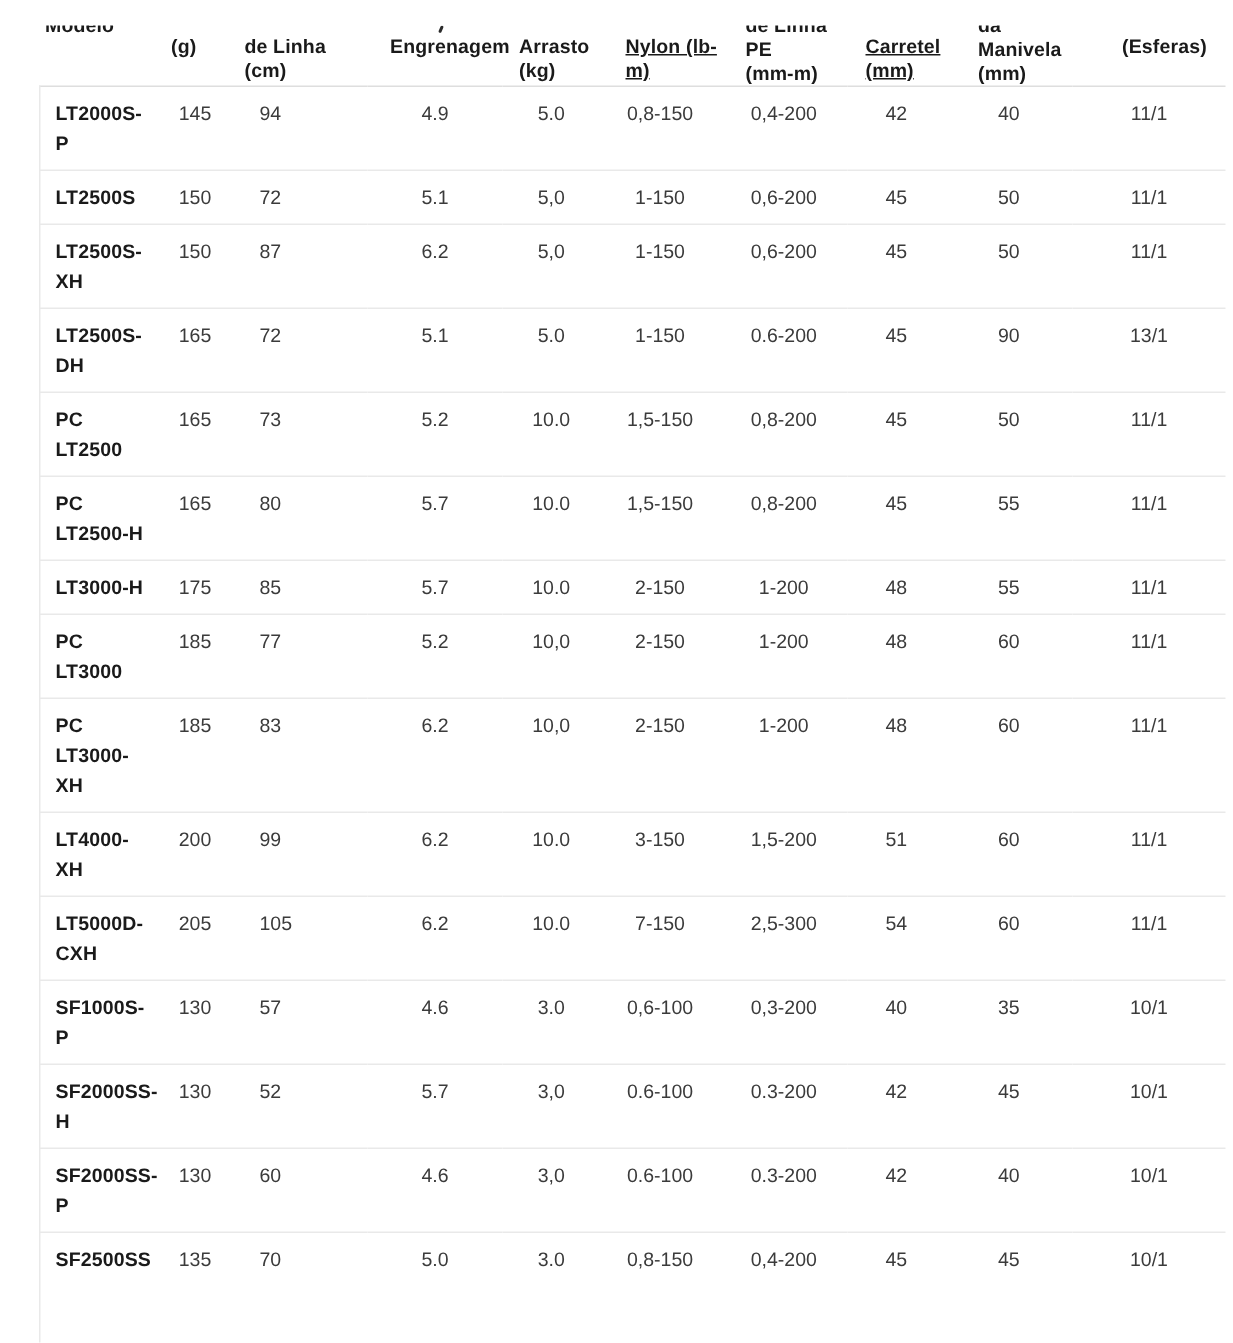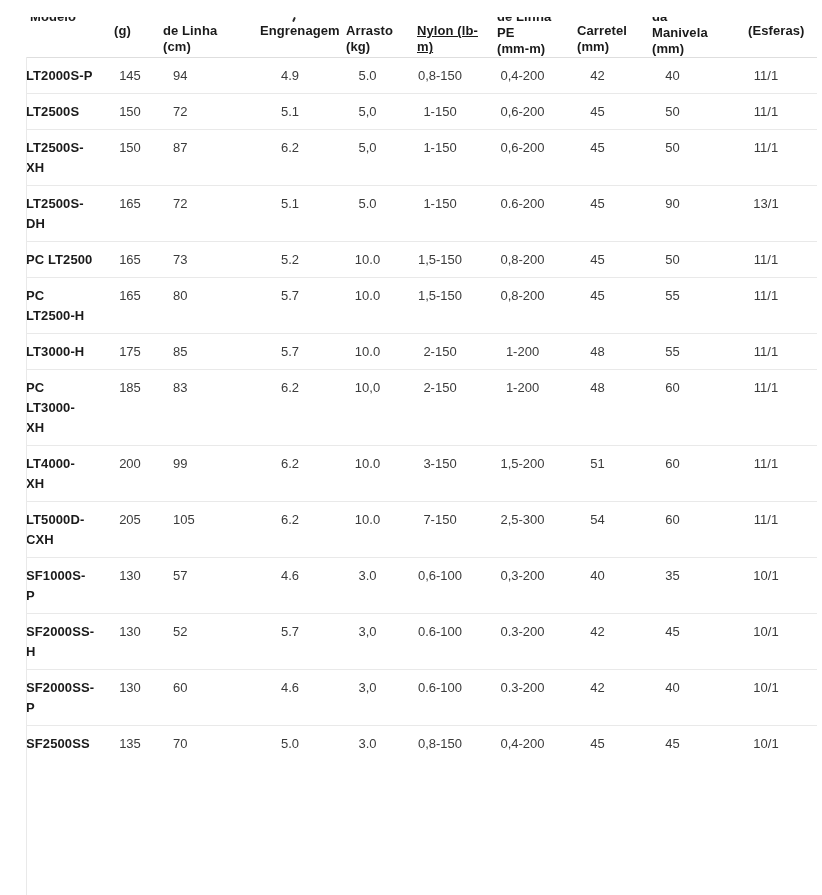--- a/index.html
+++ b/index.html
@@ -24,21 +24,21 @@
   thead th.clip{padding-top:9px;}
   
   tbody td{
     box-sizing:border-box;vertical-align:top;text-align:center;
     font-size:13px;color:#3b3b3b;line-height:20px;
     padding:8px 0 7px 0;
     border-bottom:1px solid #e9e9e9;
   }
   tbody tr:last-child td{border-bottom:none;}
   tbody td.model{
-    text-align:left;font-weight:700;color:#1a1a1a;
+    text-align:left;padding-left:11px;font-weight:700;color:#1a1a1a;
     letter-spacing:.1px;
   }
   tbody td.left{text-align:left;padding-left:13px;}
   
   .left-border{
     position:absolute;left:26px;top:57px;width:1px;height:838px;
     background:#e9e9e9;
   }
   
   .top-mask{
@@ -70,21 +70,21 @@
     </colgroup>
     <thead>
       <tr id="header-row">
           <th class="clip" style="padding-left: 4px;">Modelo</th>
           <th style="padding-left: 14px;">(g)</th>
           <th style="padding-left: 3px;">de Linha (cm)</th>
           <th style="padding-left: 15px;">Engrenagem<span class="artifact"></span></th>
           <th style="padding-left: 11px;">Arrasto<br>(kg)</th>
           <th style="padding-left: 17px; text-decoration: underline;">Nylon (lb-<br>m)</th>
           <th class="clip" style="padding-left: 17px;">de Linha PE<br>(mm-m)</th>
-          <th style="padding-left: 12px;">Carretel<br>(mm)</th>
+          <th style="padding-left: 12px; text-decoration: underline;">Carretel<br>(mm)</th>
           <th class="clip" style="padding-left: 22px;">da Manivela<br>(mm)</th>
           <th style="padding-left: 33px;">(Esferas)</th>
         </tr>
     </thead>
     <tbody id="body-rows">
         <tr>
           <td class="model">LT2000S-P</td>
           <td>145</td>
           <td class="left">94</td>
           <td>4.9</td>
@@ -161,20 +161,32 @@
           <td class="left">85</td>
           <td>5.7</td>
           <td>10.0</td>
           <td>2-150</td>
           <td>1-200</td>
           <td>48</td>
           <td>55</td>
           <td>11/1</td>
         </tr>
         <tr>
+          <td class="model">PC LT3000</td>
+          <td>185</td>
+          <td class="left">77</td>
+          <td>5.2</td>
+          <td>10,0</td>
+          <td>2-150</td>
+          <td>1-200</td>
+          <td>48</td>
+          <td>60</td>
+          <td>11/1</td>
+        </tr>
+        <tr>
           <td class="model">PC<br>LT3000-<br>XH</td>
           <td>185</td>
           <td class="left">83</td>
           <td>6.2</td>
           <td>10,0</td>
           <td>2-150</td>
           <td>1-200</td>
           <td>48</td>
           <td>60</td>
           <td>11/1</td>

